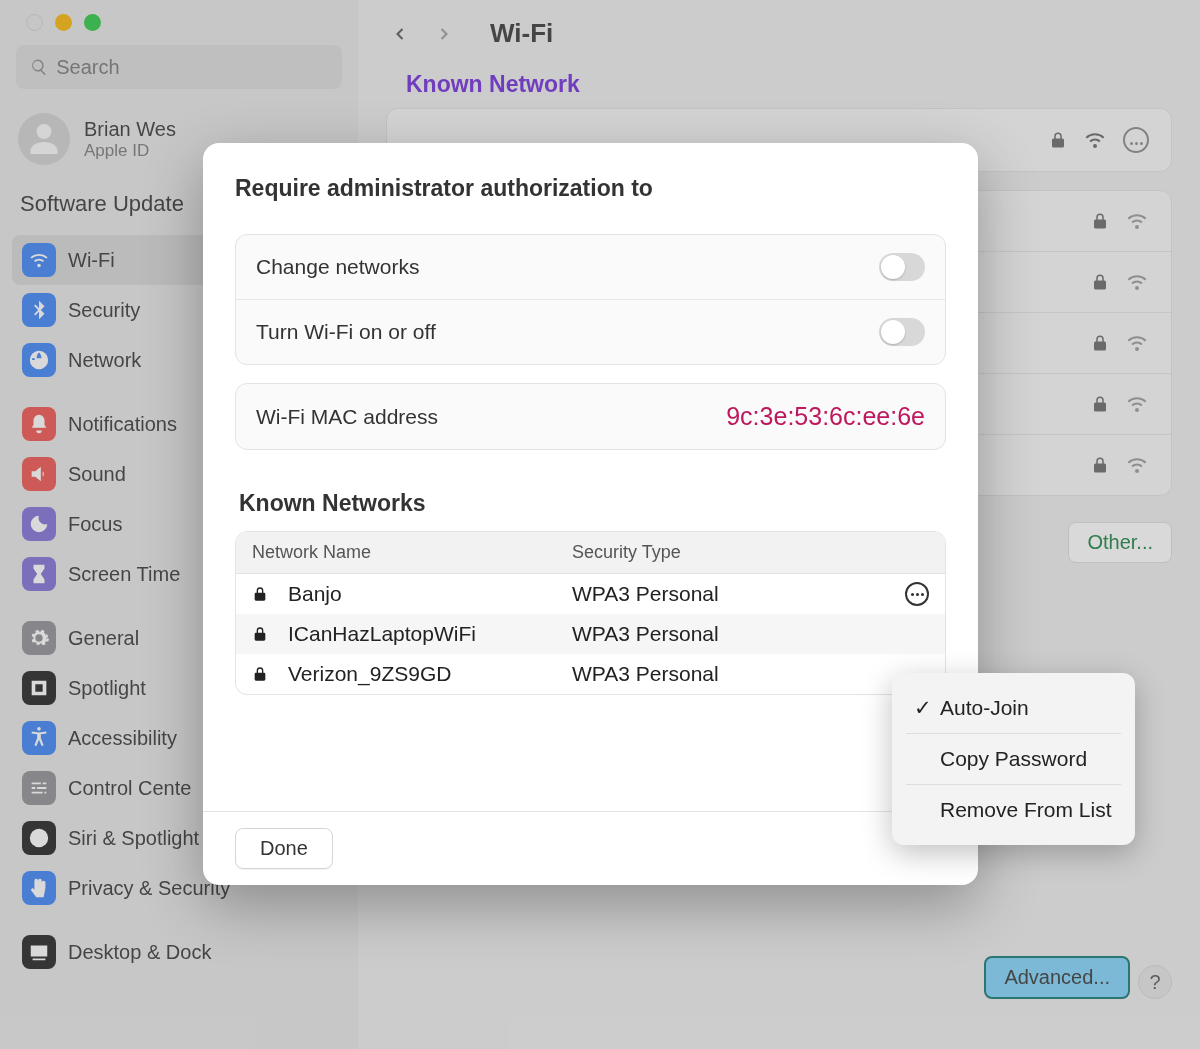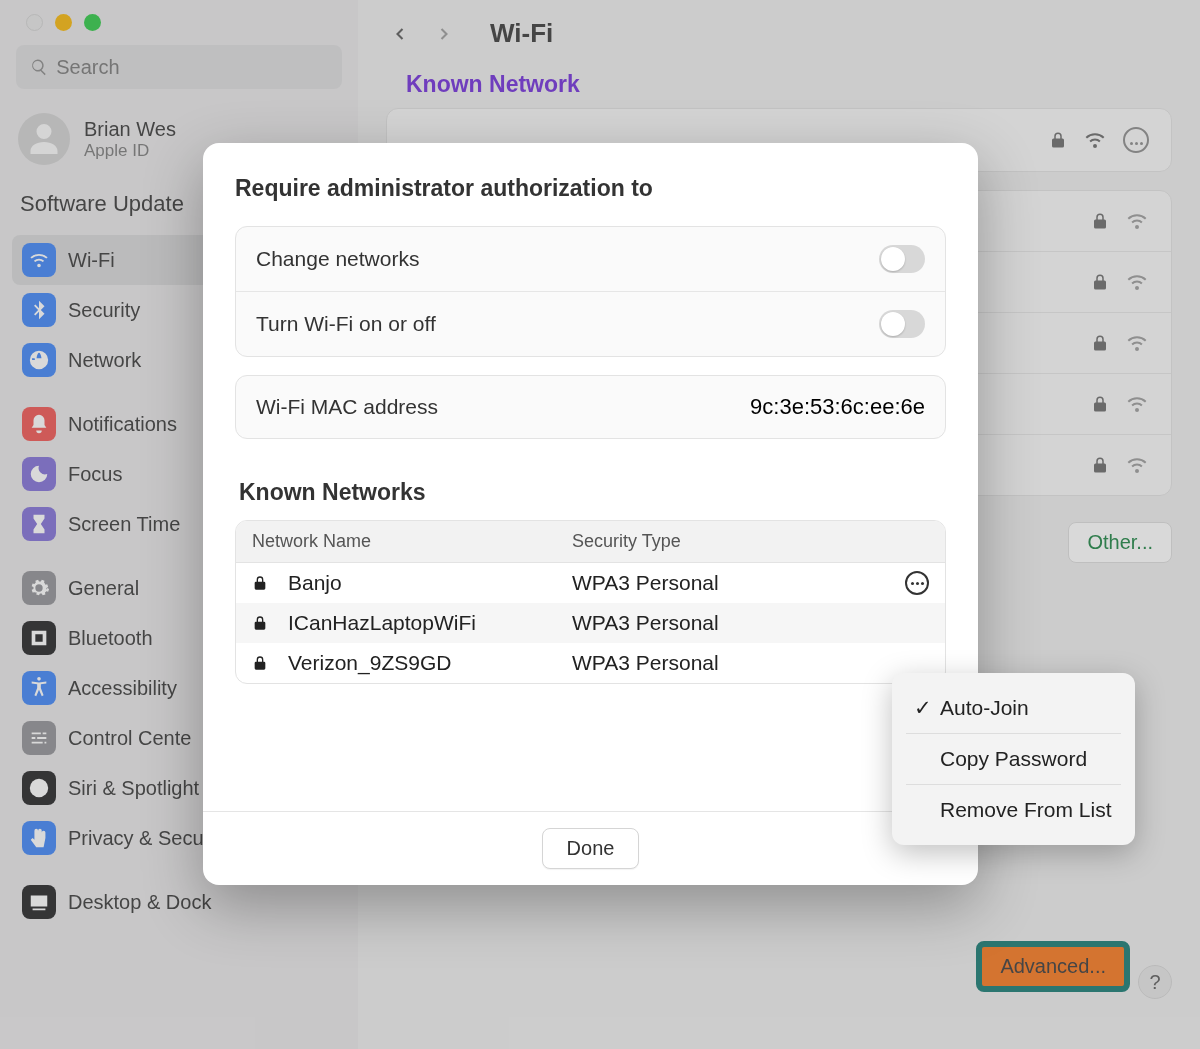--- a/index.html
+++ b/index.html
@@ -49,59 +49,59 @@
 .card { background: #f9f9f9; border: 1px solid #e1e1e1; border-radius: 12px; margin-bottom: 18px; }
 .card-row { display: flex; align-items: center; justify-content: flex-end; padding: 18px 22px; gap: 16px; border-bottom: 1px solid #e5e5e5; }
 .card-row:last-child { border-bottom: none; }
 .lock-mini { width: 18px; height: 18px; }
 .wifi-mini { width: 24px; height: 24px; }
 .more-circle { width: 26px; height: 26px; border: 2px solid #888; border-radius: 50%; display: flex; align-items: center; justify-content: center; }
 .more-circle-dots span { width: 3px; height: 3px; background: #888; border-radius: 50%; display: inline-block; margin: 0 1px; }
 
 .other-btn { background: #fff; border: 1px solid #dcdcdc; border-radius: 8px; padding: 8px 18px; font-size: 20px; color: #15803d; float: right; margin: 8px 0 0 0; }
 
-.advanced-btn { position: absolute; right: 70px; bottom: 57px; background: #f97316; border: 6px solid #0f766e; border-radius: 8px; padding: 8px 18px; font-size: 20px; color: #333; }
+.advanced-btn { position: absolute; right: 70px; bottom: 50px; background: #7dd3fc; border: 2px solid #0f766e; border-radius: 8px; padding: 8px 18px; font-size: 20px; color: #333; }
 .help-btn { position: absolute; right: 28px; bottom: 50px; width: 34px; height: 34px; border-radius: 50%; background: #e5e5e5; border: 1px solid #d5d5d5; display: flex; align-items: center; justify-content: center; font-size: 20px; color: #555; }
 
 .hotspot-text { color: #888; font-size: 19px; padding: 0 22px; line-height: 1.5; max-width: 680px; }
 .main-toggle { position: absolute; right: 58px; width: 42px; height: 26px; background: #c8c8c8; border-radius: 13px; display: inline-block; }
 .main-toggle::after { content:''; position: absolute; right: 2px; top: 2px; width: 22px; height: 22px; background: #fff; border-radius: 50%; box-shadow: 0 1px 2px rgba(0,0,0,.2); }
 
 
 .dim-overlay { position: absolute; inset: 0; background: rgba(120,120,120,0.28); }
 
 
 .modal { position: absolute; left: 203px; top: 143px; width: 775px; height: 742px; background: #fff; border-radius: 16px; box-shadow: 0 20px 60px rgba(0,0,0,0.3); padding: 32px 0 0 0; display: flex; flex-direction: column; }
 .modal-body { padding: 0 32px; flex: 1; overflow: hidden; }
-.modal-heading { font-size: 23px; font-weight: 700; color: #333; margin-bottom: 24px; }
+.modal-heading { font-size: 23px; font-weight: 700; color: #333; margin-bottom: 32px; }
 
 .setting-group { border: 1px solid #e3e3e3; border-radius: 12px; background: #fafafa; margin-bottom: 18px; }
 .setting-row { display: flex; align-items: center; justify-content: space-between; padding: 18px 20px; font-size: 21px; color: #333; border-bottom: 1px solid #e6e6e6; }
 .setting-row:last-child { border-bottom: none; }
 .toggle { width: 46px; height: 28px; background: #d8d8d8; border-radius: 14px; position: relative; }
 .toggle::after { content: ''; position: absolute; left: 2px; top: 2px; width: 24px; height: 24px; background: #fff; border-radius: 50%; box-shadow: 0 1px 2px rgba(0,0,0,.2); }
-.mac-val { font-size: 22px; color: #000000; }
+.mac-val { font-size: 25px; color: #be185d; }
 
 .known-heading { font-size: 23px; font-weight: 700; color: #333; margin: 40px 0 14px 4px; }
 
 .net-table { border: 1px solid #e3e3e3; border-radius: 12px; overflow: hidden; }
 .net-head { display: flex; background: #f2f2f2; padding: 10px 16px; font-size: 18px; color: #555; border-bottom: 1px solid #e3e3e3; }
 .net-head .col1 { width: 320px; }
 .net-head .col2 { flex: 1; }
 .net-row { display: flex; align-items: center; padding: 8px 16px; font-size: 21px; color: #222; }
 .net-row.alt { background: #f6f6f6; }
 .net-row .lock-cell { width: 36px; display: flex; }
 .net-row .name-cell { width: 284px; }
 .net-row .sec-cell { flex: 1; }
 .net-row .more-cell { width: 36px; display: flex; justify-content: flex-end; }
 .lock-icon-sm { width: 16px; height: 16px; }
 .net-more { width: 24px; height: 24px; border: 2.5px solid #333; border-radius: 50%; display: flex; align-items: center; justify-content: center; }
 .net-more span { width: 3px; height: 3px; background: #333; border-radius: 50%; margin: 0 1px; }
 
-.modal-footer { border-top: 1px solid #e5e5e5; padding: 16px 32px; display: flex; justify-content: center; margin-top: 20px; }
+.modal-footer { border-top: 1px solid #e5e5e5; padding: 16px 32px; display: flex; justify-content: flex-start; margin-top: 20px; }
 .done-btn { background: #fff; border: 1px solid #d5d5d5; border-radius: 8px; padding: 8px 24px; font-size: 20px; color: #333; box-shadow: 0 1px 1px rgba(0,0,0,.05); }
 
 
 .context-menu { position: absolute; left: 892px; top: 673px; width: 243px; background: #f3f3f3; border-radius: 12px; box-shadow: 0 8px 30px rgba(0,0,0,0.25); padding: 10px 0; }
 .context-item { padding: 13px 22px; font-size: 21px; color: #222; display: flex; align-items: center; gap: 10px; }
 .context-sep { height: 1px; background: #ddd; margin: 0 14px; }
 .check { width: 16px; display: inline-block; }
 
 </style>
 </head>
@@ -164,20 +164,28 @@
         <div class="nav-group-gap"></div>
         <div class="nav-item">
           <div class="nav-icon" style="background:#f0504d">
             <svg viewBox="0 0 24 24">
               <path d="M12 2a6 6 0 00-6 6v5l-2 3h16l-2-3V8a6 6 0 00-6-6zm0 20a3 3 0 003-3H9a3 3 0 003 3z"></path>
             </svg>
           </div>
           <span>Notifications</span>
         </div>
         <div class="nav-item">
+          <div class="nav-icon" style="background:#f0504d">
+            <svg viewBox="0 0 24 24">
+              <path d="M4 9v6h4l6 5V4L8 9H4zm12 0a4 4 0 010 6V9z"></path>
+            </svg>
+          </div>
+          <span>Sound</span>
+        </div>
+        <div class="nav-item">
           <div class="nav-icon" style="background:#7d6bd6">
             <svg viewBox="0 0 24 24">
               <path d="M12 3a9 9 0 109 9 7 7 0 01-9-9z"></path>
             </svg>
           </div>
           <span>Focus</span>
         </div>
         <div class="nav-item">
           <div class="nav-icon" style="background:#7d6bd6">
             <svg viewBox="0 0 24 24">
@@ -194,21 +202,21 @@
             </svg>
           </div>
           <span>General</span>
         </div>
         <div class="nav-item">
           <div class="nav-icon" style="background:#1c1c1e">
             <svg viewBox="0 0 24 24">
               <path d="M4 4h16v16H4zM8 8v8h8V8z"></path>
             </svg>
           </div>
-          <span>Bluetooth</span>
+          <span>Spotlight</span>
         </div>
         <div class="nav-item">
           <div class="nav-icon" style="background:#3a82f7">
             <svg viewBox="0 0 24 24">
               <path d="M12 4a2 2 0 100-4 2 2 0 000 4zm8 3l-6 1v4l3 8-2 1-3-7-3 7-2-1 3-8V8L4 7V5l8 1 8-1v2z"></path>
             </svg>
           </div>
           <span>Accessibility</span>
         </div>
         <div class="nav-item">

